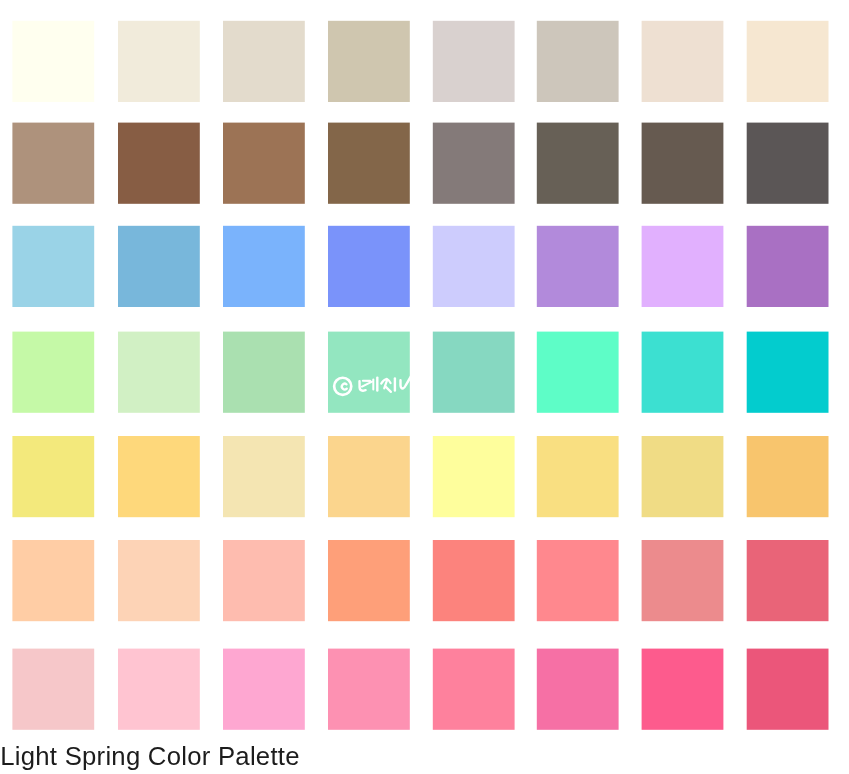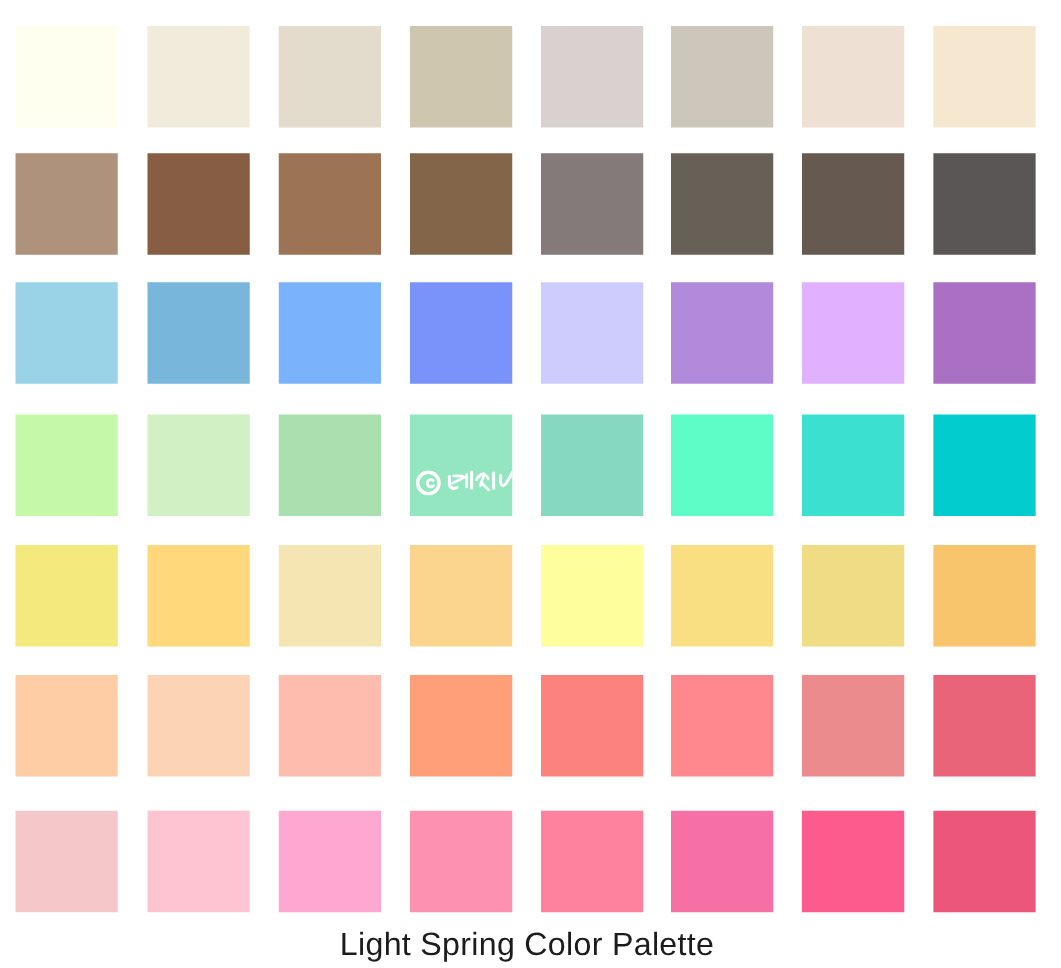--- a/index.html
+++ b/index.html
@@ -30,21 +30,21 @@
     display: block;
   }
   .swatch {
     shape-rendering: auto;
   }
   .caption {
     position: absolute;
     left: 0;
     top: 740.8px;
     width: 843px;
-    text-align: center;
+    text-align: left;
     font-family: "Liberation Sans", sans-serif;
     font-size: 25.7px;
     font-weight: 400;
     color: #1c1c1c;
     letter-spacing: 0.26px;
     text-indent: 0.26px;
     line-height: 30px;
     white-space: nowrap;
     transform: translateZ(0);
   }

